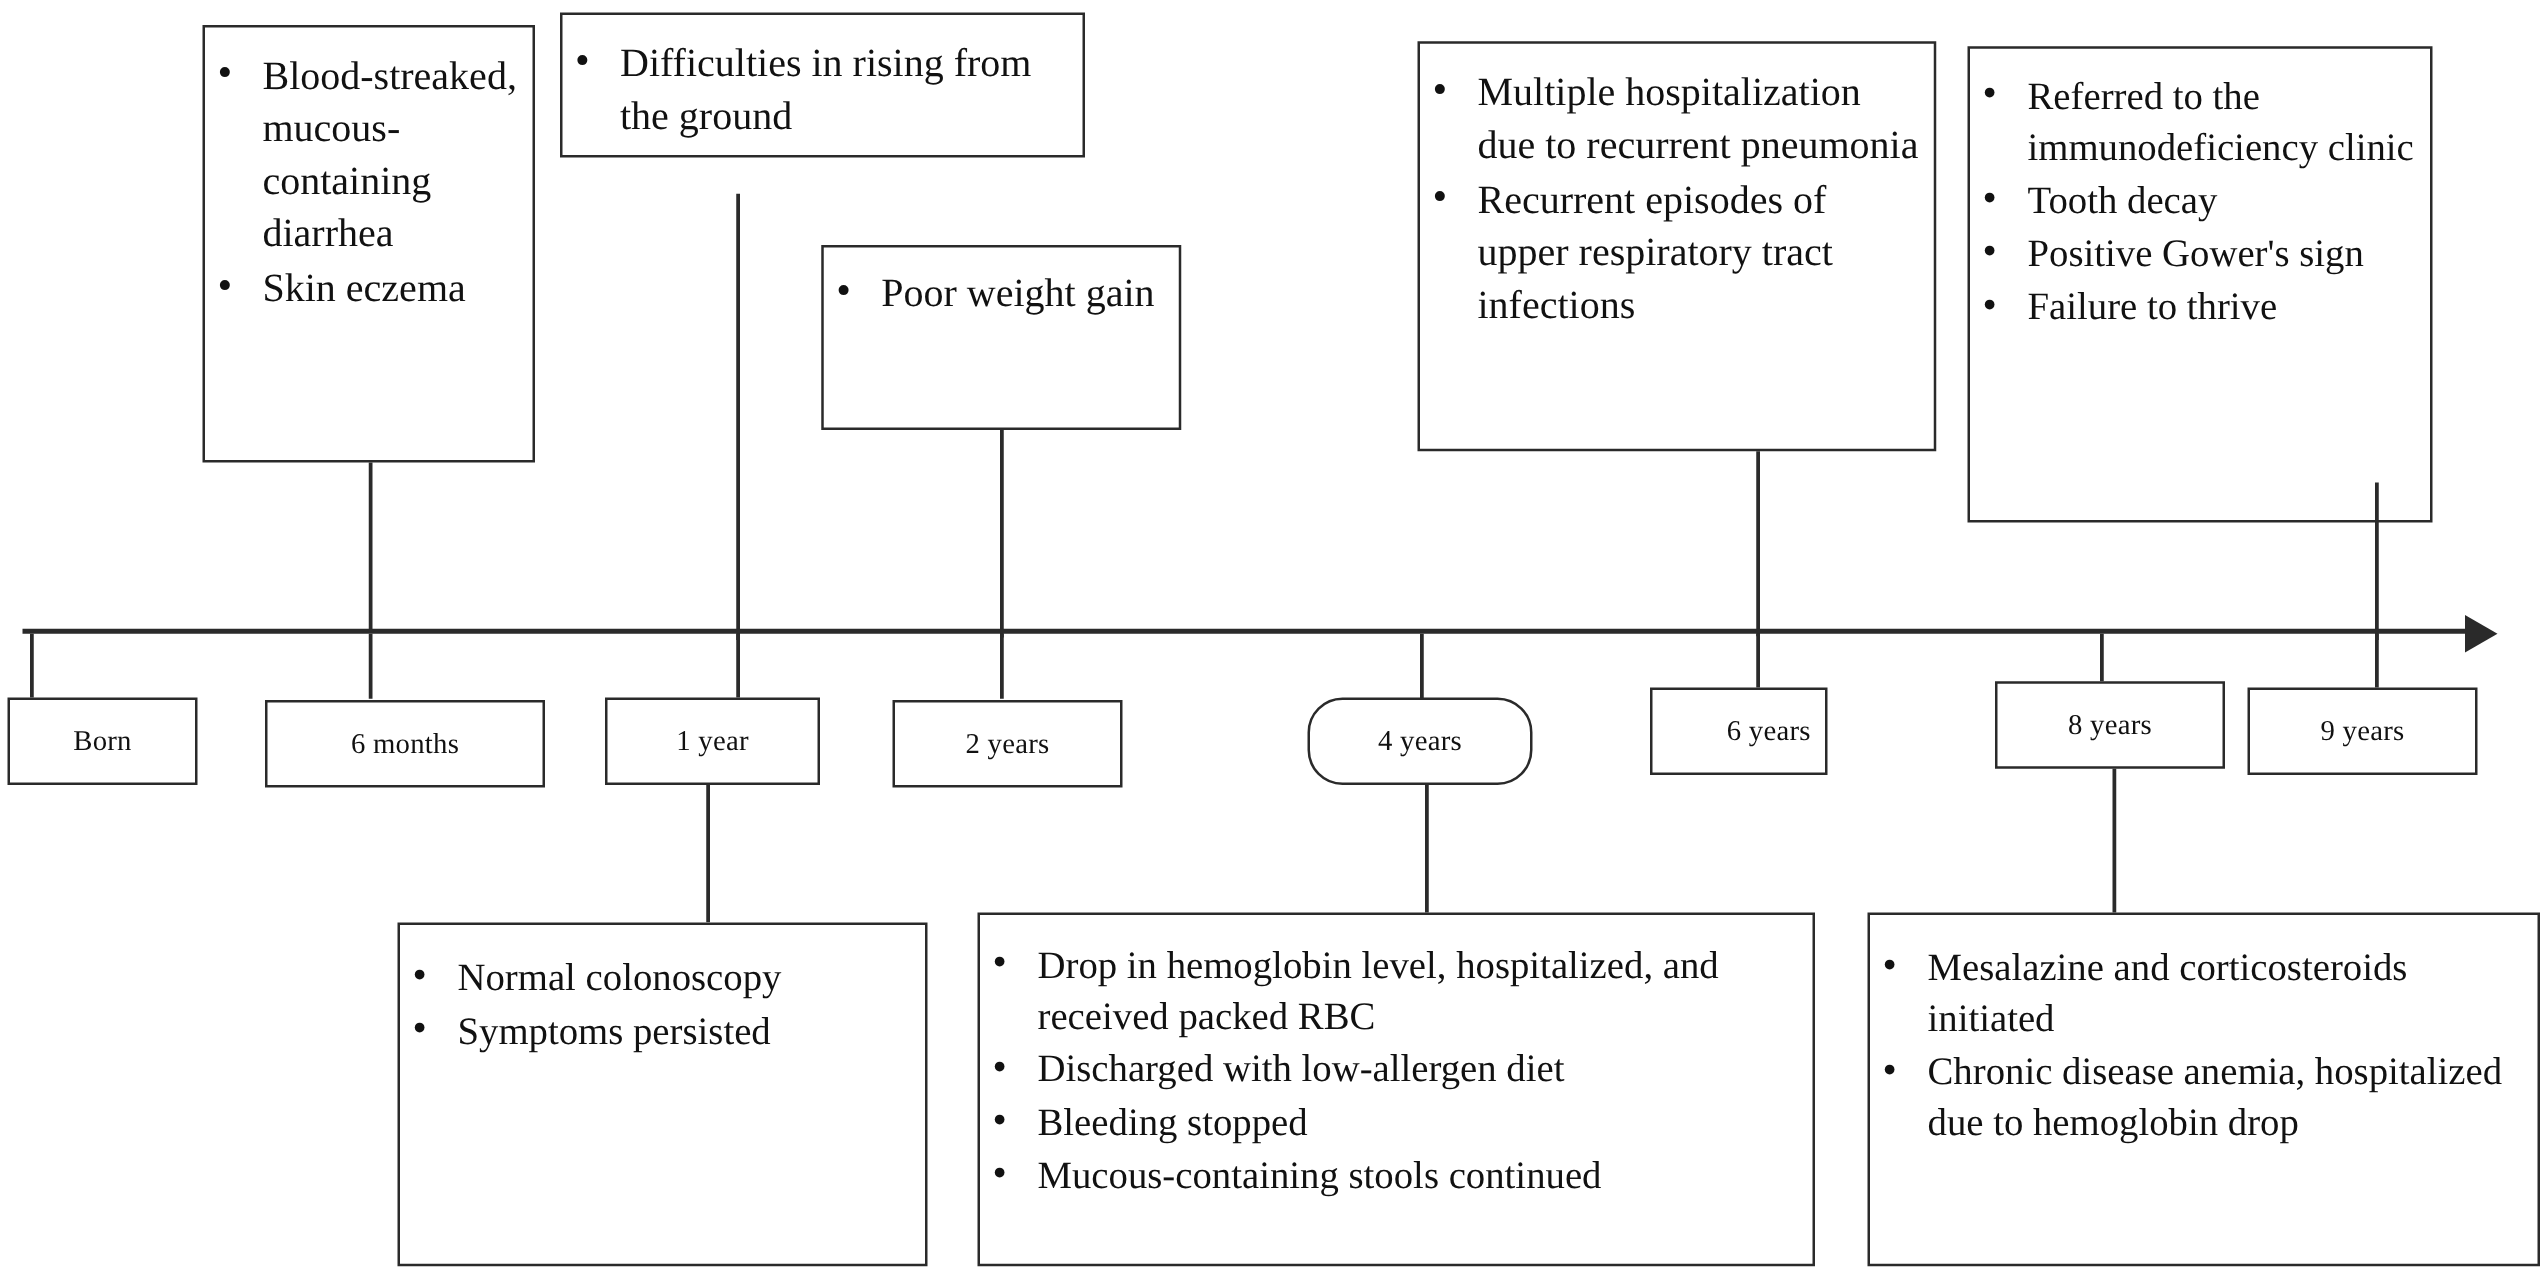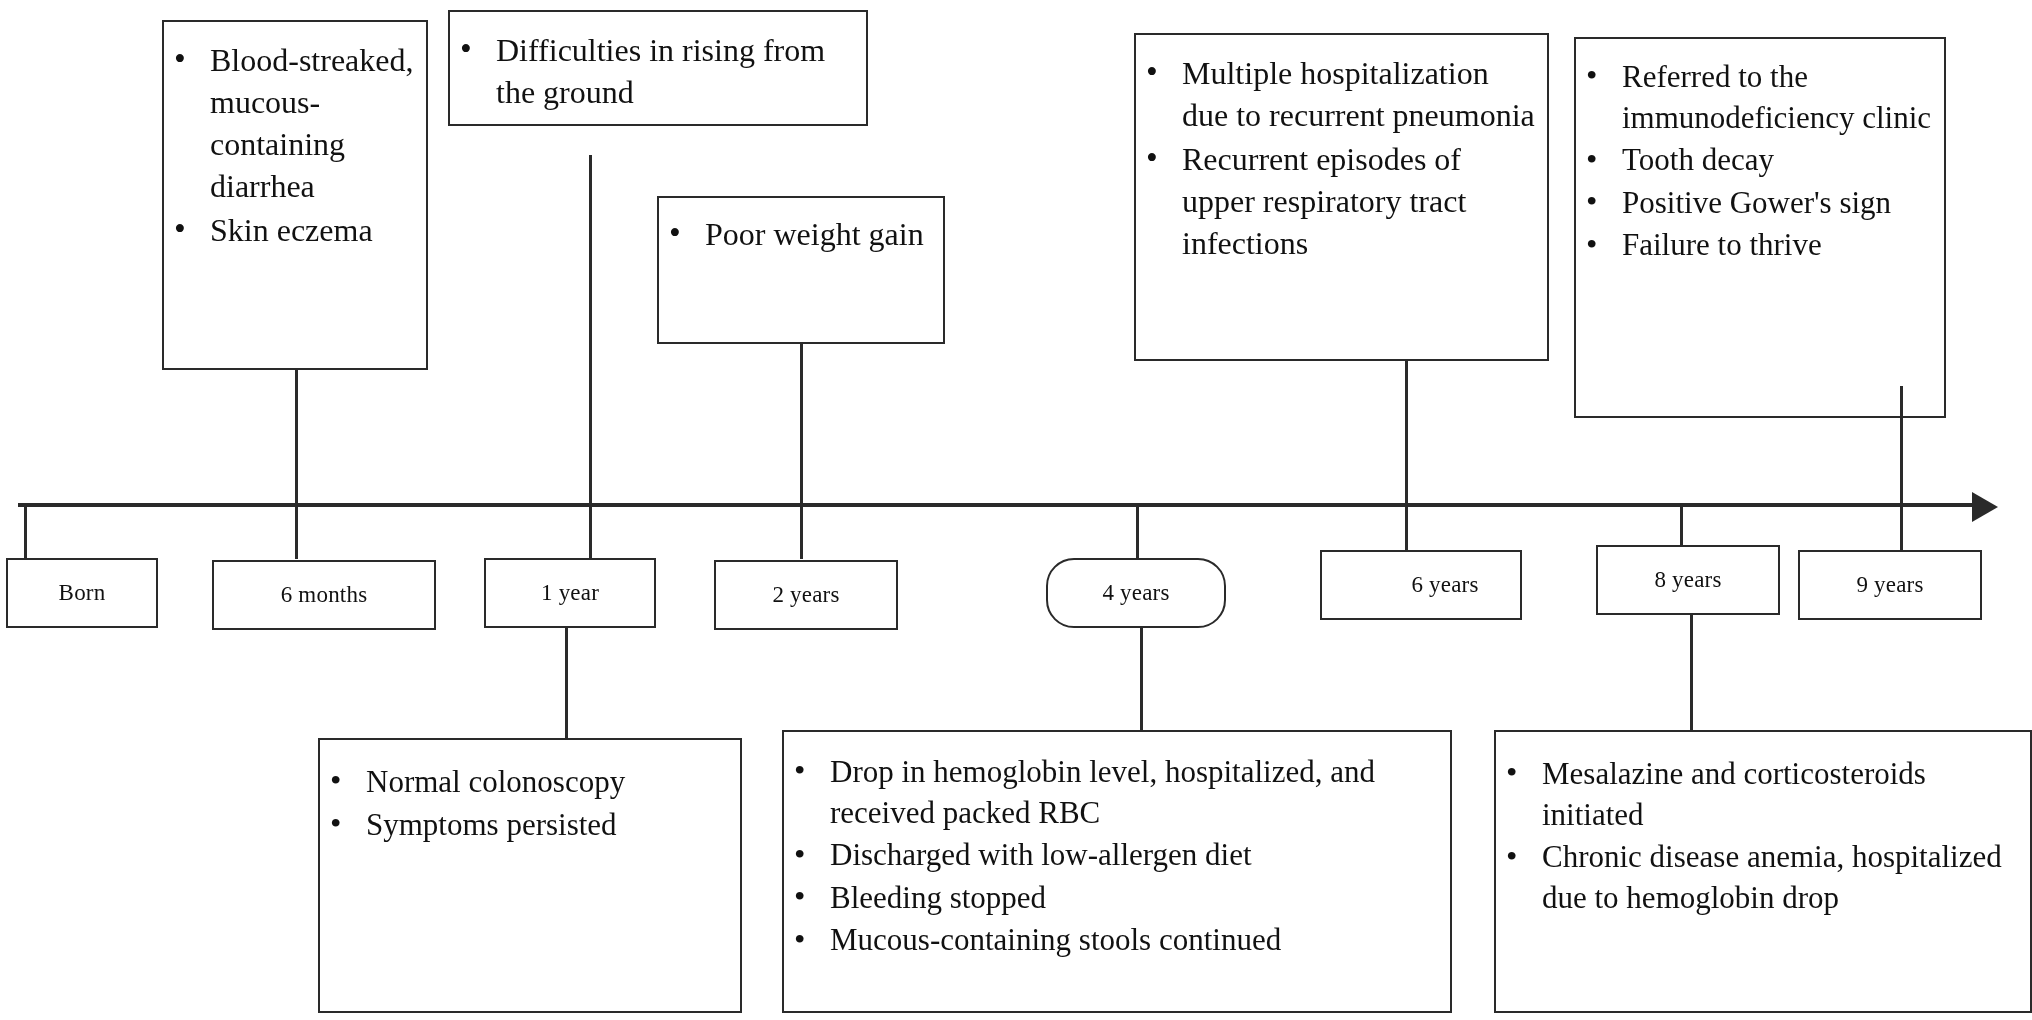--- a/index.html
+++ b/index.html
@@ -155,21 +155,21 @@
   </div>
 
   <div class="era" style="left:714px; top:560px; width:184px; height:70px;">
     <span>2 years</span>
   </div>
 
   <div class="era" style="left:1046px; top:558px; width:180px; height:70px;border-radius:28px;">
     <span>4 years</span>
   </div>
 
-  <div class="era" style="left:1320px; top:550px; width:202px; height:70px;padding-left:48px;">
+  <div class="era" style="left:1320px; top:550px; width:142px; height:70px;padding-left:48px;">
     <span>6 years</span>
   </div>
 
   <div class="era" style="left:1596px; top:545px; width:184px; height:70px;">
     <span>8 years</span>
   </div>
 
   <div class="era" style="left:1798px; top:550px; width:184px; height:70px;">
     <span>9 years</span>
   </div>

